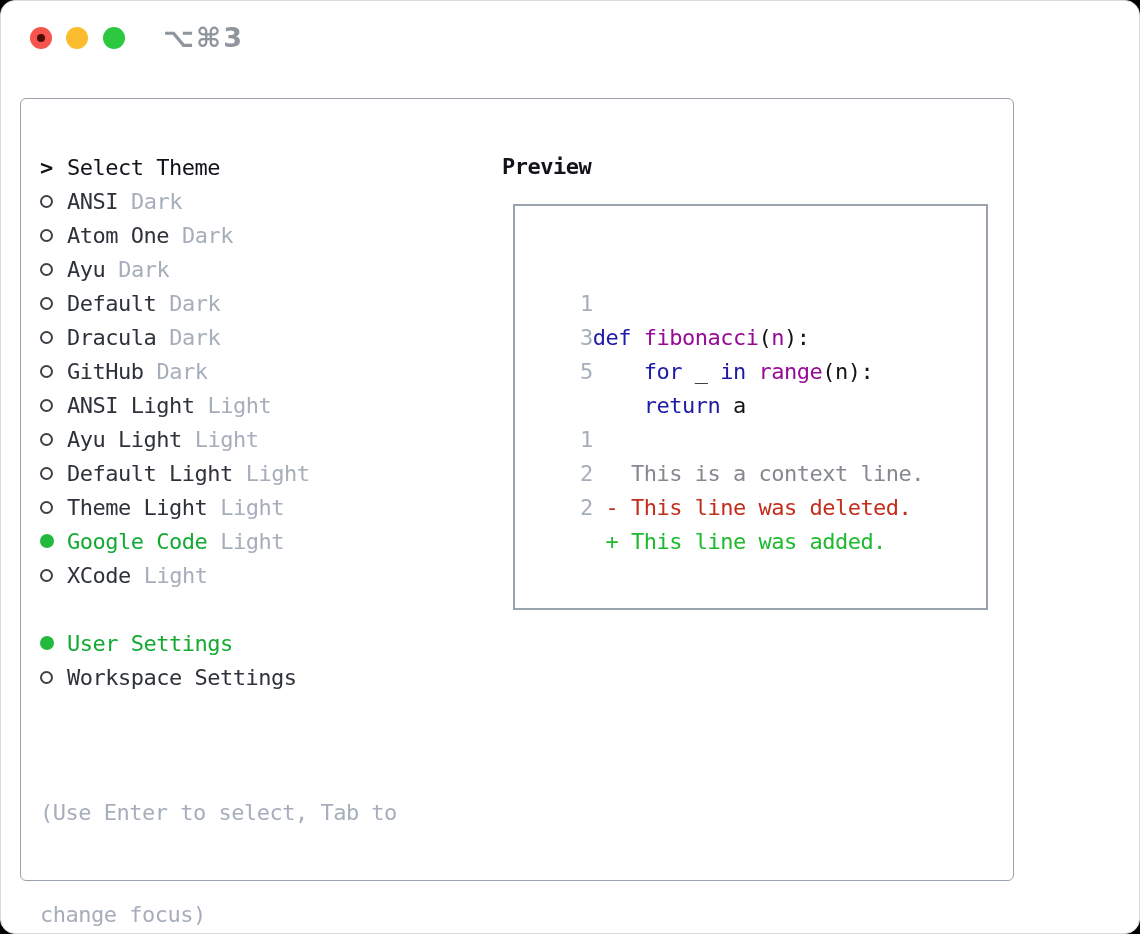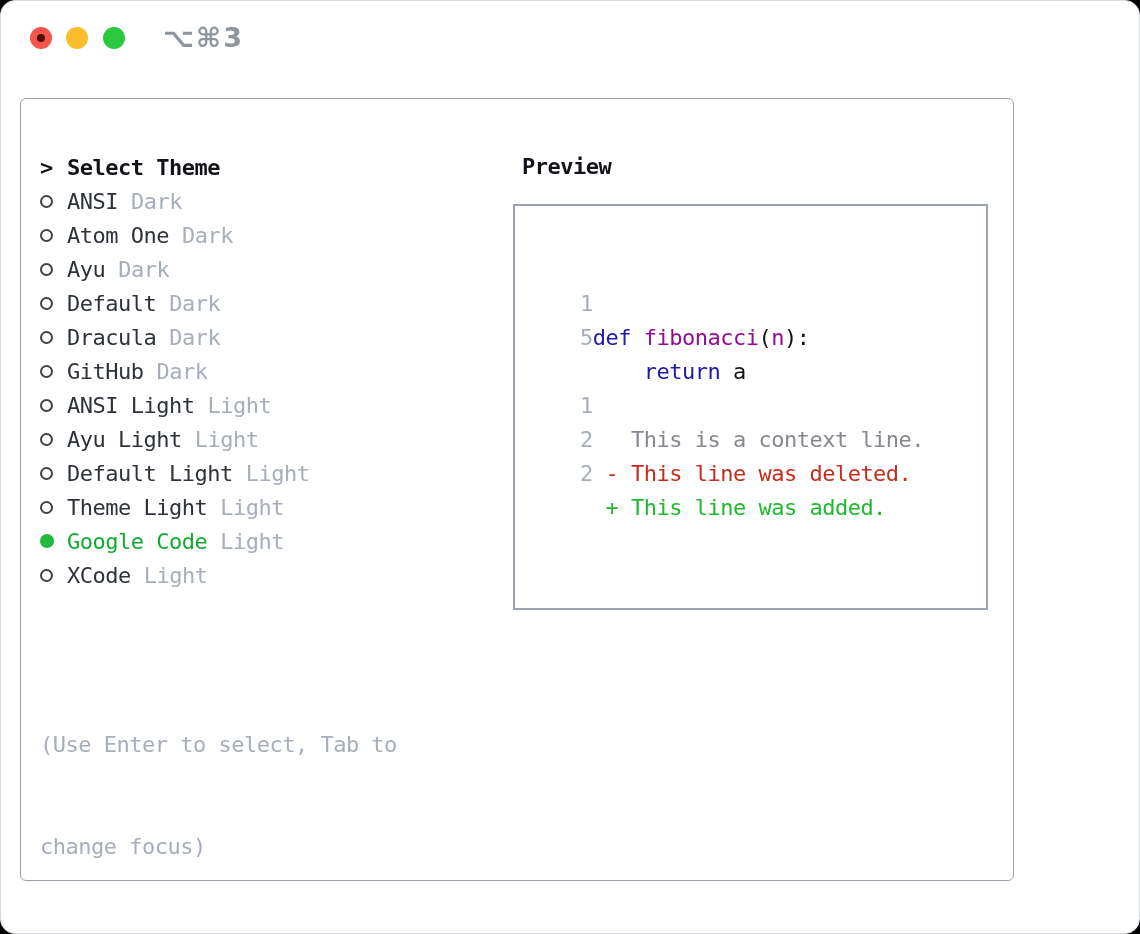--- a/index.html
+++ b/index.html
@@ -44,32 +44,32 @@
   .panel{
     position:absolute;left:19px;top:97px;width:994px;height:783px;
     background:#fff;border:1.5px solid var(--border-gray);border-radius:6px;
     font-family:"DejaVu Sans Mono",monospace;font-size:22px;letter-spacing:-0.5px;
     color:var(--item-text);
   }
   .left-col{position:absolute;left:19px;top:51px;width:450px}
   .row{height:34px;display:flex;align-items:center;white-space:pre}
   .cell{width:27px;flex:none;display:flex;align-items:center}
   .prompt{font-weight:700;color:var(--header-text)}
-  .hdr{font-weight:700;color:var(--header-text)}
+  .hdr{font-weight:400;color:var(--header-text)}
   .marker{width:13px;height:13px;border-radius:50%;border:2px solid var(--circle-outline);background:transparent}
   .row.selected .marker{width:14px;height:14px;border:none;background:var(--marker-green)}
   .t-name{color:var(--item-text)}
   .row.selected .t-name{color:var(--selected-green)}
   .t-var{color:var(--muted-gray);margin-left:13px}
   .apply-hdr{color:#1d2025}
   .hint{color:var(--muted-gray);line-height:34px;white-space:pre}
   
   .preview-title{
     position:absolute;left:481px;top:51px;height:34px;line-height:34px;
-    font-weight:700;color:var(--header-text);margin-left:20px;
+    font-weight:700;color:var(--header-text);
   }
   .preview-box{
     position:absolute;left:492px;top:105px;width:475px;height:406px;
     border:2px solid var(--border-gray);background:#fff;
     padding:47px 0 2px 14px;overflow:hidden;
   }
   .cline{height:34px;line-height:34px;white-space:pre}
   .ln{display:inline-block;width:2ch;color:var(--muted-gray)}
   .tok-kwd{color:var(--keyword-blue)}
   .tok-typ{color:var(--type-purple)}
@@ -164,38 +164,50 @@
   </div>
 
   <div class="row">
     <span class="cell"><span class="marker"></span></span>
     <span class="t-name">XCode</span>
     <span class="t-var">Light</span>
   </div>
 </div>
       <div class="row"></div>
       <div id="apply-list">
-
+  <div class="row selected">
+    <span class="cell"><span class="marker"></span></span>
+    <span class="t-name">User Settings</span>
+  </div>
+
+  <div class="row">
+    <span class="cell"><span class="marker"></span></span>
+    <span class="t-name">Workspace Settings</span>
+  </div>
 </div>
       <div class="row"></div>
       <div class="hint">
         <div>(Use Enter to select, Tab to</div>
         <div>change focus)</div>
       </div>
     </div>
 
     <div class="preview-title">Preview</div>
     <div class="preview-box">
       <div id="code-lines">
   <div class="cline">
     <span class="ln">1</span>
     <span class="code"><span class="tok-pln"> </span><span class="tok-kwd">def</span><span class="tok-pln"> </span><span class="tok-typ">fibonacci</span><span class="tok-pln">(</span><span class="tok-typ">n</span><span class="tok-pln">):</span></span>
   </div>
 
 
+  <div class="cline">
+    <span class="ln">3</span>
+    <span class="code"><span class="tok-pln">     </span><span class="tok-kwd">for</span><span class="tok-pln"> _ </span><span class="tok-kwd">in</span><span class="tok-pln"> </span><span class="tok-typ">range</span><span class="tok-pln">(n):</span></span>
+  </div>
 
 
   <div class="cline">
     <span class="ln">5</span>
     <span class="code"><span class="tok-pln">     </span><span class="tok-kwd">return</span><span class="tok-pln"> a</span></span>
   </div>
 </div>
       <div class="cline"></div>
       <div id="diff-lines">
   <div class="cline">

